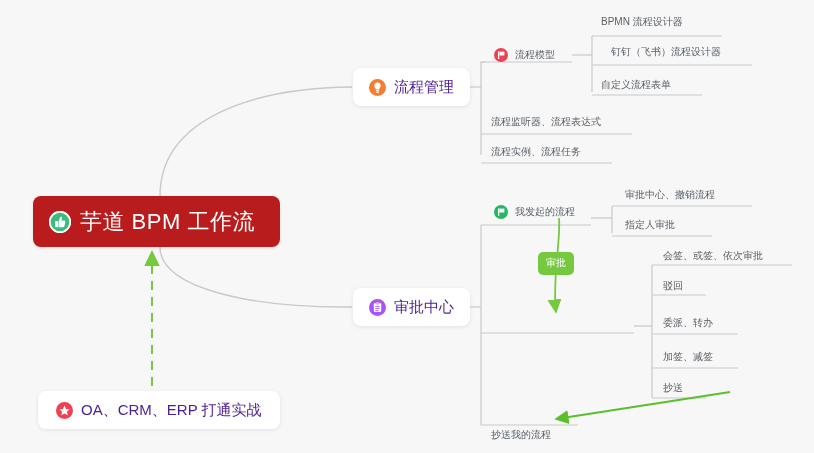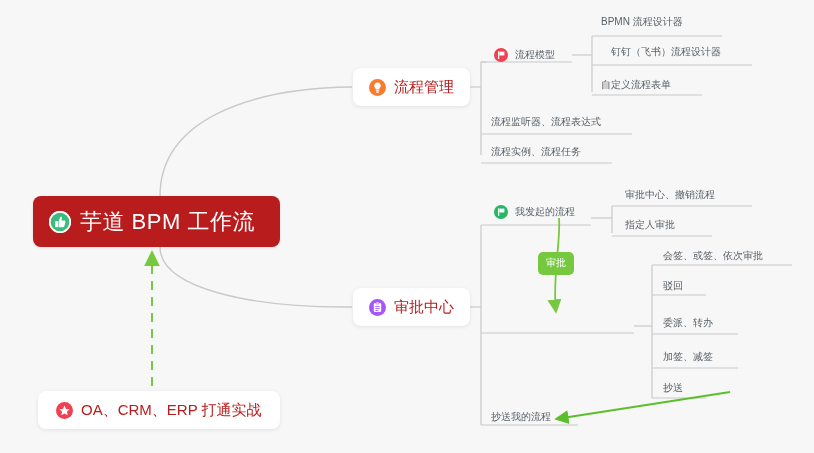--- a/index.html
+++ b/index.html
@@ -55,21 +55,21 @@
 
   
   .card-node {
     background: #ffffff;
     border-radius: 8px;
     box-shadow: 0 1px 4px rgba(0,0,0,0.09);
     padding: 0 16px;
     height: 38px;
   }
   .card-label {
-    color: #b91c1c;
+    color: #4c1d95;
     font-size: 15px;
     margin-left: 8px;
   }
   .node-proc-mgmt { left: 353px; top: 68px; }
   .node-approval-center { left: 353px; top: 288px; }
   .node-integration {
     left: 38px;
     top: 391px;
     height: 38px;
     padding: 0 18px;
@@ -246,21 +246,21 @@
   </div>
   <div class="text-node" style="left:625px; top:186px;">审批中心、撤销流程</div>
   <div class="text-node" style="left:625px; top:216px;">指定人审批</div>
 
   <div class="text-node" style="left:663px; top:247px;">会签、或签、依次审批</div>
   <div class="text-node" style="left:663px; top:277px;">驳回</div>
   <div class="text-node" style="left:663px; top:314px;">委派、转办</div>
   <div class="text-node" style="left:663px; top:348px;">加签、减签</div>
   <div class="text-node" style="left:663px; top:379px;">抄送</div>
 
-  <div class="text-node" style="left:491px; top:408px;">抄送我的流程</div>
+  <div class="text-node" style="left:491px; top:426px;">抄送我的流程</div>
 
   <div class="green-tag">审批</div>
 
   <div class="node card-node node-integration">
     <span class="circ-icon ic-md">
       <svg width="17" height="17" viewBox="0 0 17 17">
         <circle cx="8.5" cy="8.5" r="8.5" fill="#f04051"></circle>
         <path d="M8.5 3.6 L10.02 6.9 L13.6 7.3 L10.95 9.75 L11.68 13.3
                  L8.5 11.5 L5.32 13.3 L6.05 9.75 L3.4 7.3 L6.98 6.9 Z" fill="#ffffff"></path>
       </svg>

